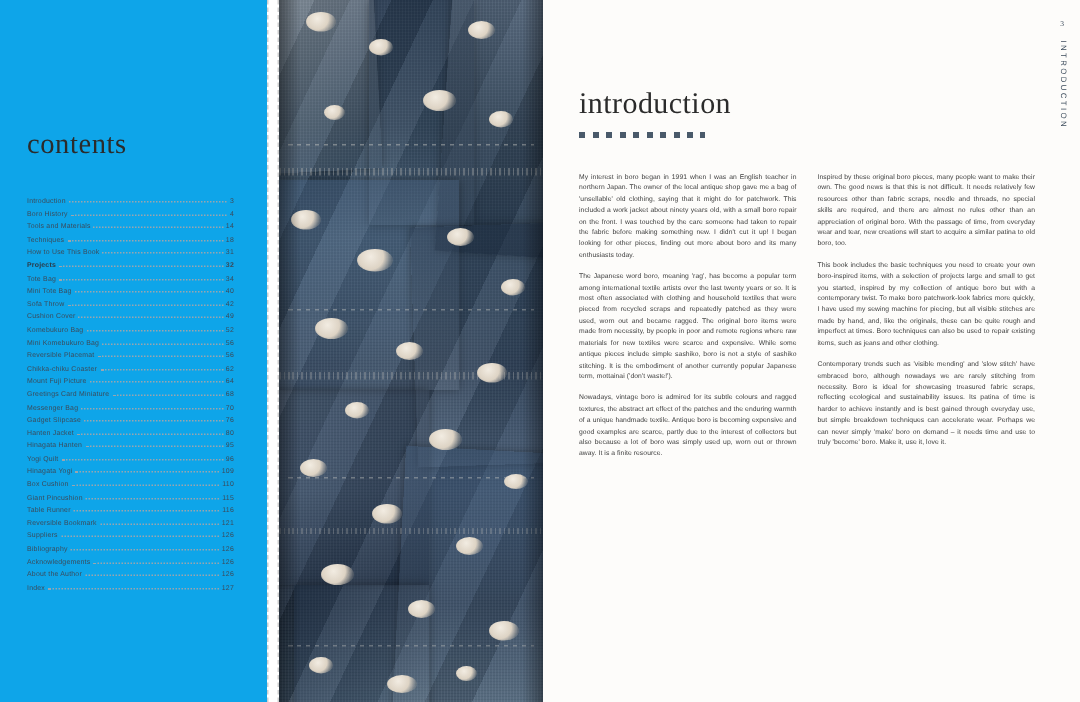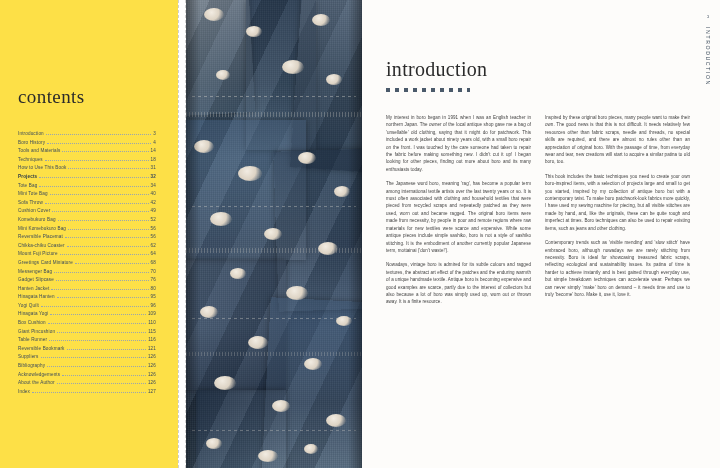--- a/index.html
+++ b/index.html
@@ -19,21 +19,21 @@
     height: 468px;
     background: #fbfaf8;
     display: flex;
   }
 
   
   .left-page {
     position: relative;
     width: 178px;
     height: 468px;
-    background: #fde047;
+    background: #0ea5e9;
     box-sizing: border-box;
     padding: 0;
     flex: 0 0 178px;
   }
   .contents-title {
     font-family: "Liberation Serif", serif;
     font-size: 19px;
     letter-spacing: 0.4px;
     color: #2b2b2b;
     margin: 86px 0 0 18px;

